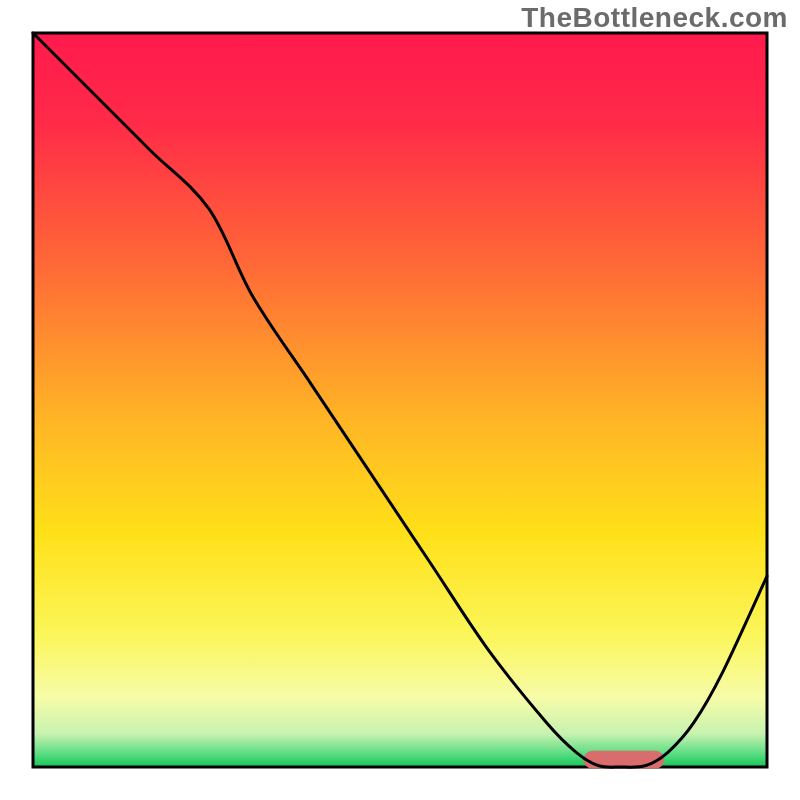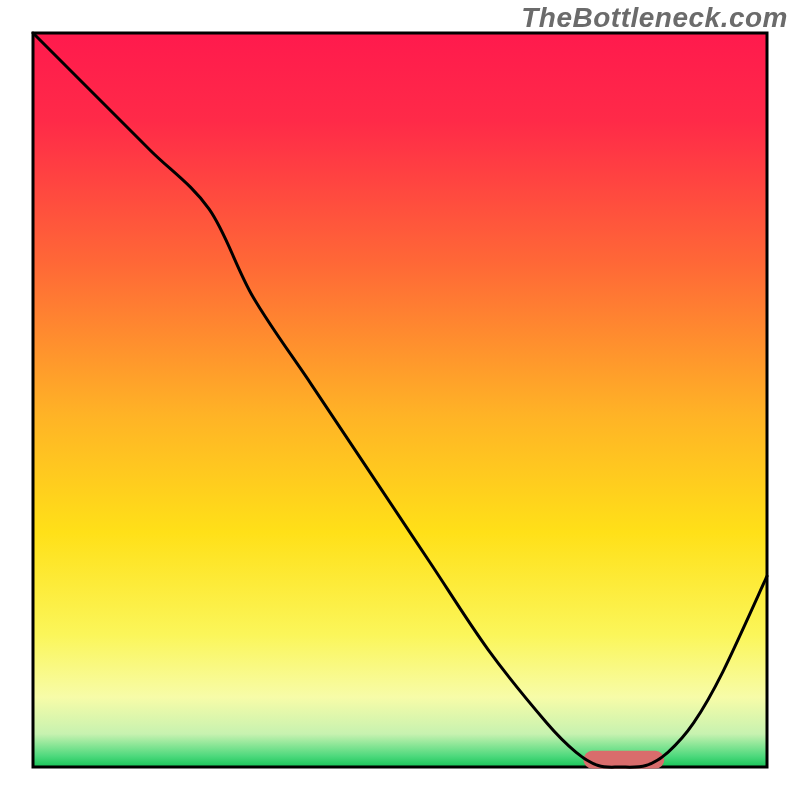--- a/index.html
+++ b/index.html
@@ -7,21 +7,20 @@
     padding: 0;
     width: 800px;
     height: 800px;
     background: #ffffff;
     overflow: hidden;
   }
   .chart-container {
     position: relative;
     width: 800px;
     height: 600px;
-    font-style: italic;
   }
   .watermark {
     position: absolute;
     top: 2px;
     right: 12px;
     font-family: Arial, Helvetica, sans-serif;
     font-size: 28px;
     font-weight: 600;
     color: #6b6b6b;
     letter-spacing: 0.5px;

